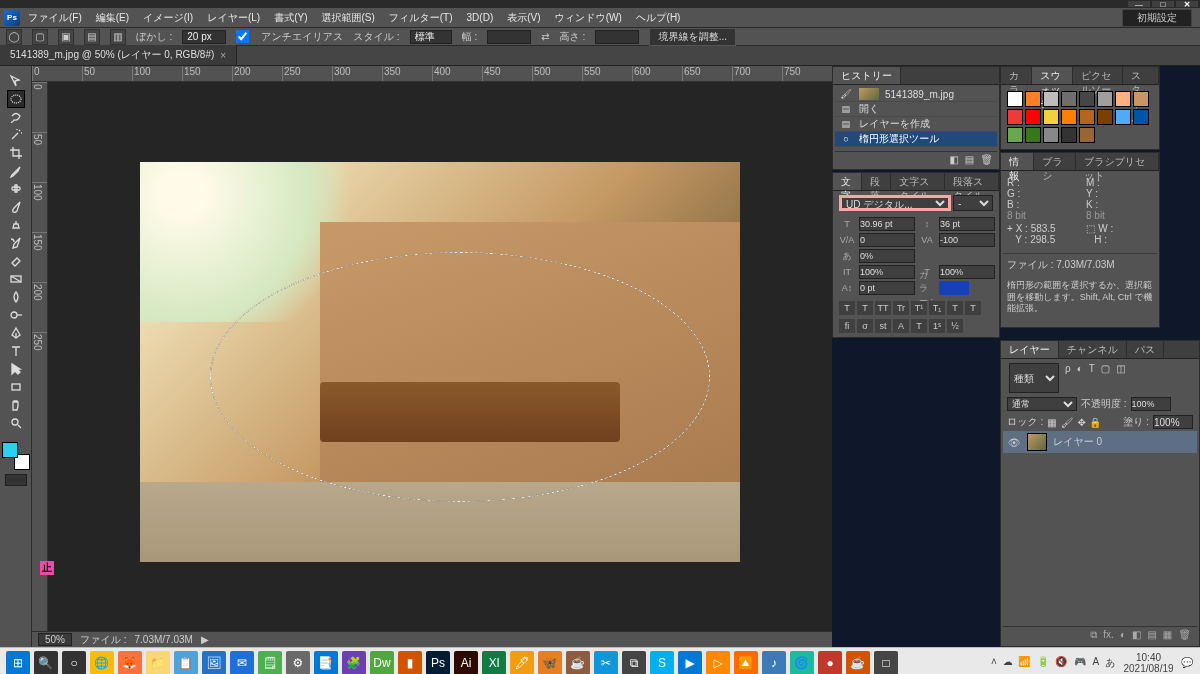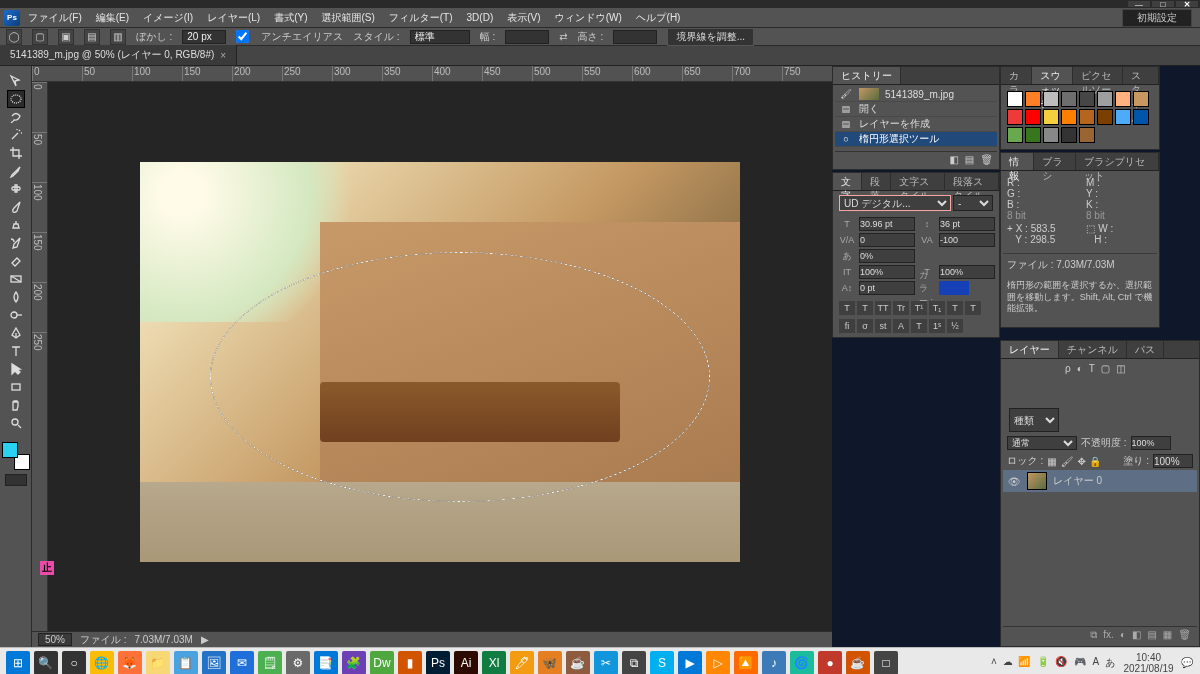--- a/index.html
+++ b/index.html
@@ -143,21 +143,21 @@
   <div class="opt-icon">▣</div>
   <div class="opt-icon">▤</div>
   <div class="opt-icon">▥</div>
   <span class="opt-label">ぼかし :</span>
   <input class="opt-input" value="20 px" style="">
   <label class="chk">
       <input type="checkbox" checked="" style="">
       <span>アンチエイリアス</span>
     </label>
   <span class="opt-label">スタイル :</span>
-  <input class="opt-input" style="width: 60px;" value="標準">
+  <input class="opt-input" style="width: 42px;" value="標準">
   <span class="opt-label">幅 :</span>
   <input class="opt-input" disabled="" style="">
   <span class="opt-label">⇄</span>
   <span class="opt-label">高さ :</span>
   <input class="opt-input" disabled="" style="">
   <button class="opt-btn">境界線を調整...</button>
 </div>
 
 <div class="doc-tab-strip">
   <div class="doc-tab">
@@ -365,21 +365,21 @@
 
       <div class="panel" style="margin-top:2px">
         <div class="panel-tabs">
           <div class="ptab act">文字</div>
           <div class="ptab">段落</div>
           <div class="ptab">文字スタイル</div>
           <div class="ptab">段落スタイル</div>
         </div>
         <div class="panel-body">
           <div style="display:flex;gap:2px;padding:2px 4px;">
-            <select style="flex:1;background:#3f3f3f;border:1px solid #fca5a5;color:#ddd;height:16px;"><option>UD デジタル...</option></select>
+            <select style="flex:1;background:#3f3f3f;border:3px solid #fca5a5;color:#ddd;height:16px;"><option>UD デジタル...</option></select>
             <select style="width:40px;background:#3f3f3f;border:1px solid #222;color:#ddd;height:16px;"><option>-</option></select>
           </div>
           <div class="char-grid">
             <div class="lbl">T</div>
                 <input value="30.96 pt" style="">
             <div class="lbl">↕</div>
                 <input value="36 pt" style="">
             <div class="lbl">V/A</div>
                 <input value="0" style="">
             <div class="lbl">VA</div>
@@ -477,21 +477,21 @@
     </div>
 
     <div class="panel" style="margin-top:2px; flex:1; display:flex; flex-direction:column; margin-left:168px; width:200px;">
       <div class="panel-tabs">
         <div class="ptab act">レイヤー</div>
         <div class="ptab">チャンネル</div>
         <div class="ptab">パス</div>
       </div>
       <div class="panel-body" style="flex:1;display:flex;flex-direction:column;">
         <div class="mini-icons">
-          <select style="width:50px;background:#3f3f3f;border:1px solid #222;color:#ddd;height:24px;margin-top:45px;"><option>種類</option></select>
+          <select style="width:50px;background:#3f3f3f;border:1px solid #222;color:#ddd;height:30px;"><option>種類</option></select>
           <span>ρ</span>
           <span>◐</span>
           <span>T</span>
           <span>▢</span>
           <span>◫</span>
         </div>
         <div class="layer-opts">
           <select style="width:70px;"><option>通常</option></select>
           <span>不透明度 :</span>
           <input style="width: 40px;" value="100%">

